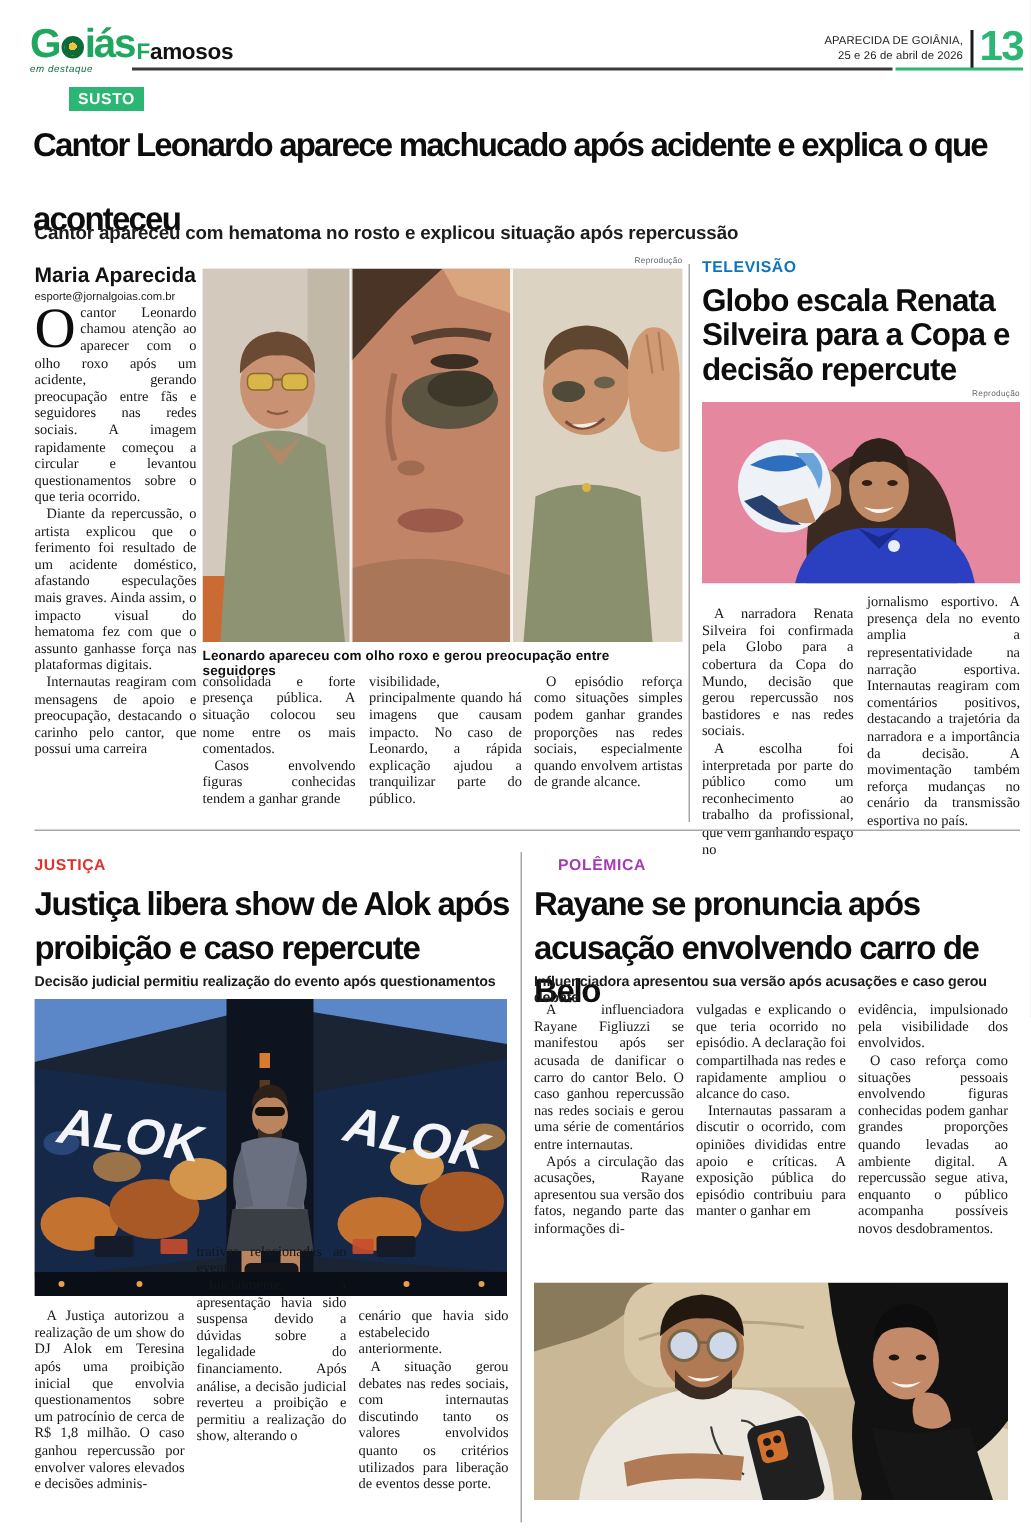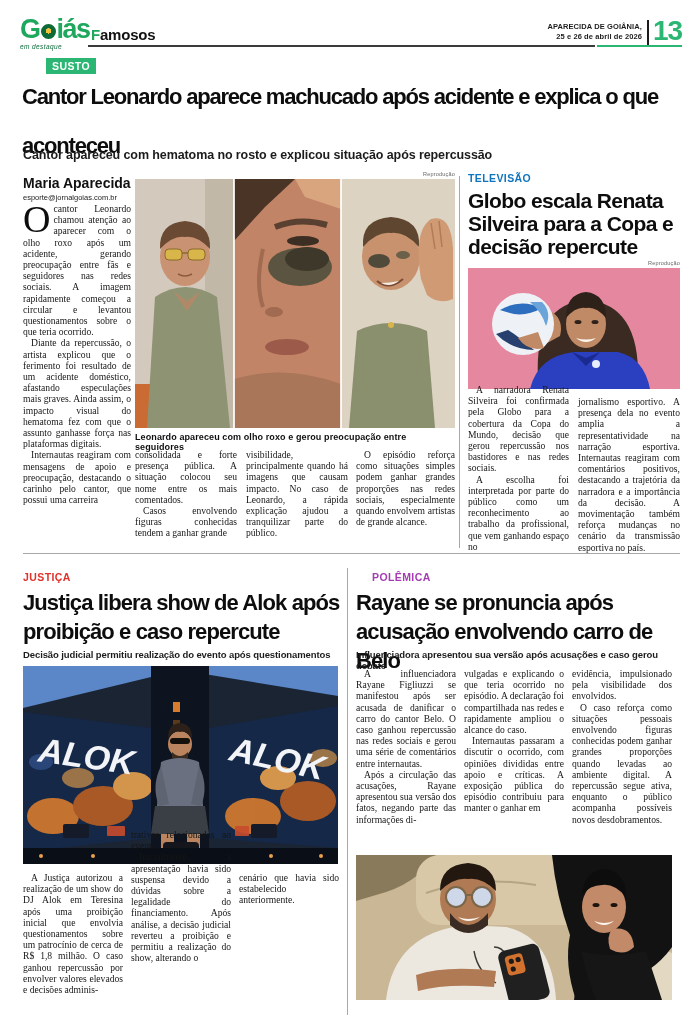--- a/index.html
+++ b/index.html
@@ -12,21 +12,21 @@
   .abs { position:absolute; }
 
   
   .logo-title { font-size:27px; font-weight:bold; color:#1ea75d; letter-spacing:-1.5px; line-height:26px; }
   .logo-emblem { display:inline-block; width:15px; height:15px; border-radius:50%;
     background:radial-gradient(circle at 50% 45%, #f4c33c 0 32%, #0d6b3a 33% 100%);
     border:2px solid #0d6b3a; vertical-align:-1px; margin:0 1px; }
   .logo-tagline { font-size:6.5px; color:#0d6b3a; font-style:italic; letter-spacing:.4px; margin-top:1px; }
   .section-name { font-size:15px; font-weight:bold; color:#121212; letter-spacing:-.2px; }
   .section-name .ini { color:#1ea75d; }
-  .dateline { font-size:7.5px; font-weight:bold; color:#1c1c1c; text-align:right; line-height:9.5px; letter-spacing:.1px; }
+  .dateline { font-size:7.5px; font-weight:normal; color:#1c1c1c; text-align:right; line-height:9.5px; letter-spacing:.1px; }
   .page-sep { width:2px; background:#1c1c1c; }
   .page-num { font-size:28px; font-weight:bold; color:#2bb673; letter-spacing:-1px; }
   .rule-dark { height:2px; background:#3b3b3b; }
   .rule-green { height:2px; background:#2bb673; }
 
   
   .kicker { font-size:10.5px; font-weight:bold; letter-spacing:.4px; }
   .kicker-badge { display:inline-block; background:#2bb673; color:#fff; padding:2px 6px 2px 6px; }
   .k-blue { color:#0f74bc; }
   .k-red { color:#e0312a; }
@@ -171,21 +171,21 @@
       <path d="M70 80 Q58 72 58 58 L84 44 Q96 52 92 68 Z" fill="#c08a66"></path>
       <circle cx="55" cy="56" r="31" fill="#eef1f6"></circle>
       <path d="M32 42 Q52 30 74 40 Q60 48 46 46 Q38 44 32 42 Z" fill="#2d6fbe"></path>
       <path d="M28 66 Q44 82 66 82 Q50 68 40 62 Z" fill="#27406e"></path>
       <path d="M62 34 Q74 44 78 58 Q84 44 74 34 Z" fill="#6aa4d8"></path>
       <path d="M50 70 Q60 84 76 80 L70 64 Z" fill="#c08a66"></path>
       <circle cx="128" cy="96" r="4" fill="#e8eefc"></circle>
     </svg>
   </div>
 
-  <div class="abs body-col" style="left:468px;top:384px;width:101px;">
+  <div class="abs body-col" style="left:468px;top:404px;width:101px;">
     <p class="ind">A narradora Renata Silveira foi confirmada pela Globo para a cobertura da Copa do Mundo, decisão que gerou repercussão nos bastidores e nas redes sociais.</p>
     <p class="ind">A escolha foi interpretada por parte do público como um reconhecimento ao trabalho da profissional, que vem ganhando espaço no</p>
   </div>
   <div class="abs body-col" style="left:578px;top:396px;width:102px;">
     <p>jornalismo esportivo. A presença dela no evento amplia a representatividade na narração esportiva. Internautas reagiram com comentários positivos, destacando a trajetória da narradora e a importância da decisão. A movimentação também reforça mudanças no cenário da transmissão esportiva no país.</p>
   </div>
 
   <div class="abs hrule" style="left:23px;top:553px;width:657px;"></div>
   <div class="abs vrule" style="left:347px;top:568px;height:447px;"></div>
 
@@ -252,20 +252,21 @@
 
   <div class="abs body-col" style="left:23px;top:872px;width:100px;">
     <p class="ind">A Justiça autorizou a realização de um show do DJ Alok em Teresina após uma proibição inicial que envolvia questionamentos sobre um patrocínio de cerca de R$ 1,8 milhão. O caso ganhou repercussão por envolver valores elevados e decisões adminis-</p>
   </div>
   <div class="abs body-col" style="left:131px;top:829px;width:100px;">
     <p>trativas relacionadas ao evento.</p>
     <p class="ind">Inicialmente, a apresentação havia sido suspensa devido a dúvidas sobre a legalidade do financiamento. Após análise, a decisão judicial reverteu a proibição e permitiu a realização do show, alterando o</p>
   </div>
   <div class="abs body-col" style="left:239px;top:872px;width:100px;">
     <p>cenário que havia sido estabelecido anteriormente.</p>
+    <p class="ind">A situação gerou debates nas redes sociais, com internautas discutindo tanto os valores envolvidos quanto os critérios utilizados para liberação de eventos desse porte.</p>
   </div>
 
   <div class="abs kicker k-purple" style="left:356px;top:571px;margin-left:16px;">POLÊMICA</div>
   <h2 class="abs headline h-bot" style="left:356px;top:588px;width:328px;">Rayane se pronuncia após acusação envolvendo carro de Belo</h2>
   <div class="abs deck deck-small" style="left:356px;top:649px;width:328px;">Influenciadora apresentou sua versão após acusações e caso gerou debate</div>
 
   <div class="abs body-col" style="left:356px;top:668px;width:100px;">
     <p class="ind">A influenciadora Rayane Figliuzzi se manifestou após ser acusada de danificar o carro do cantor Belo. O caso ganhou repercussão nas redes sociais e gerou uma série de comentários entre internautas.</p>
     <p class="ind">Após a circulação das acusações, Rayane apresentou sua versão dos fatos, negando parte das informações di-</p>
   </div>

